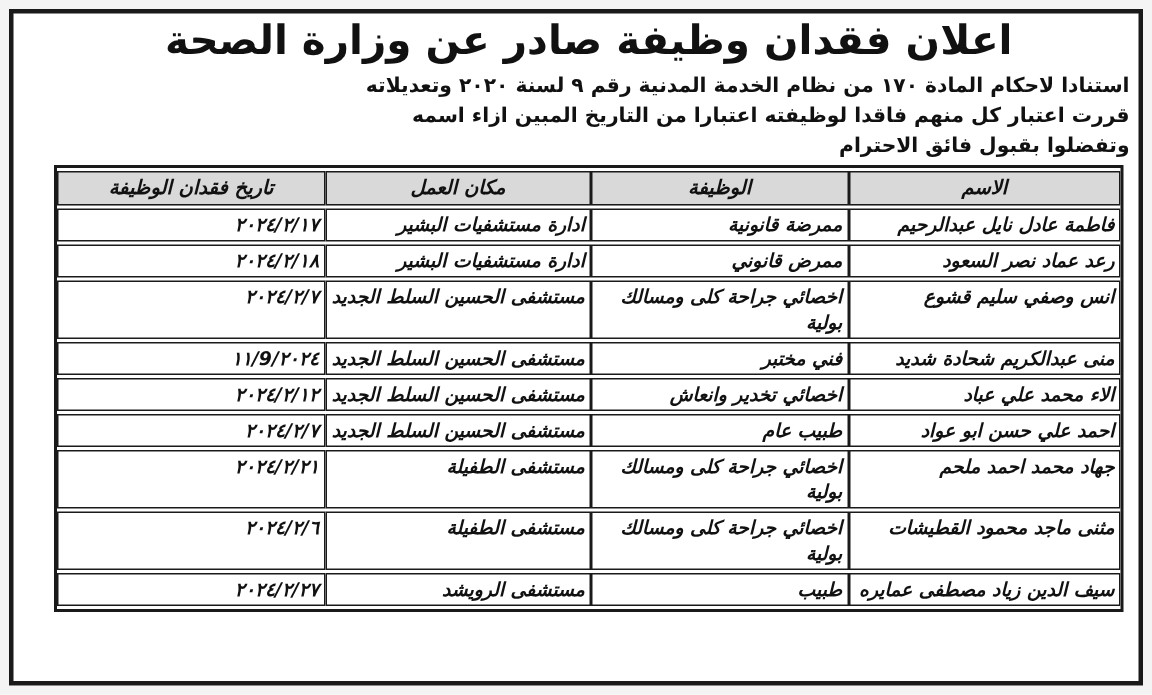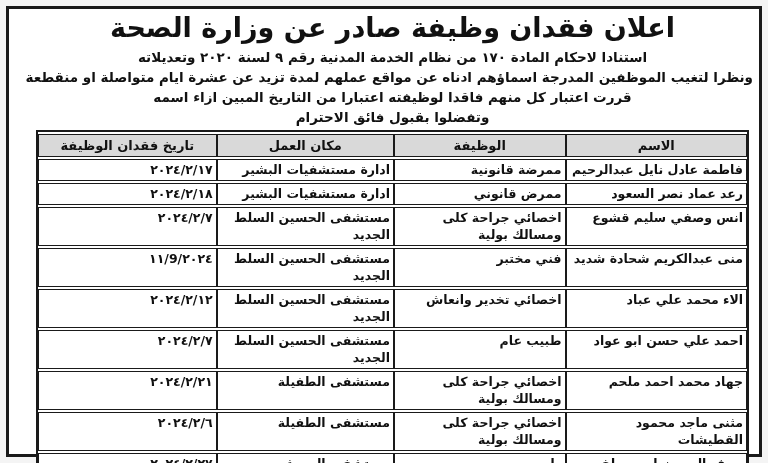--- a/index.html
+++ b/index.html
@@ -20,40 +20,41 @@
   .title {
     text-align: center;
     font-size: 27px;
     font-weight: bold;
     line-height: 1.2;
     letter-spacing: 0px;
     margin-top: 1px;
   }
   .intro { margin-top: 3px; }
   .intro-line {
-    text-align: center;
+    text-align: right;
     font-size: 13.5px;
     font-weight: bold;
     line-height: 20px;
     white-space: nowrap;
   }
   table.jobs {
     width: calc(100% - 8px);
     margin: 3px auto 0 auto;
     border: 2px solid #1a1a1a;
     border-collapse: separate;
     border-spacing: 0 2px;
     table-layout: fixed;
   }
   th, td {
     border: 1px solid #1a1a1a;
     font-weight: bold;
     text-align: center;
     vertical-align: top;
     overflow: hidden;
+    font-style: italic;
   }
   th {
     background: #d9d9d9;
     font-size: 13px;
     padding: 2px 3px;
     line-height: 17px;
   }
   td {
     background: #ffffff;
     font-size: 12.5px;
@@ -69,21 +70,20 @@
 </style>
 </head>
 <body>
 
 <div class="page">
 
   <div class="title">اعلان فقدان وظيفة صادر عن وزارة الصحة</div>
 
   <div class="intro">
     <div class="intro-line">استنادا لاحكام المادة ١٧٠ من نظام الخدمة المدنية رقم ٩ لسنة ٢٠٢٠ وتعديلاته</div>
-    <div class="intro-line">ونظرا لتغيب الموظفين المدرجة اسماؤهم ادناه عن مواقع عملهم لمدة تزيد عن عشرة ايام متواصلة او منقطعة</div>
     <div class="intro-line">قررت اعتبار كل منهم فاقدا لوظيفته اعتبارا من التاريخ المبين ازاء اسمه</div>
     <div class="intro-line">وتفضلوا بقبول فائق الاحترام</div>
   </div>
 
   <table class="jobs">
     <colgroup>
       <col class="c-name">
       <col class="c-job">
       <col class="c-workplace">
       <col class="c-date">

